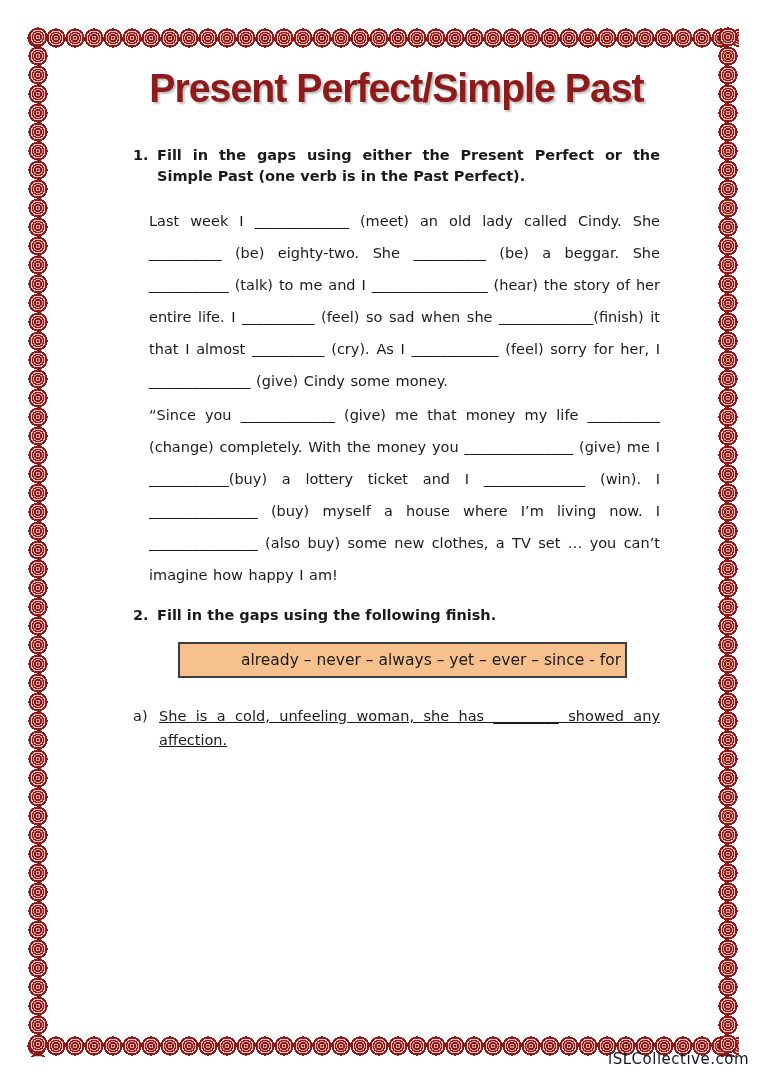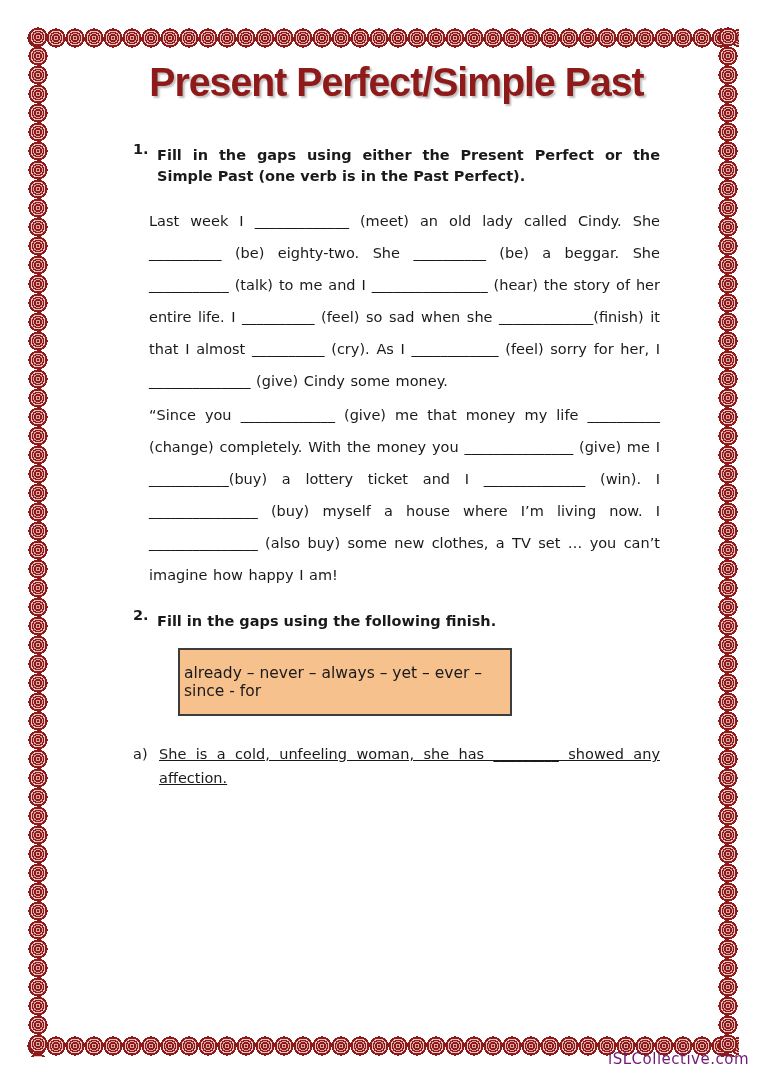--- a/index.html
+++ b/index.html
@@ -42,21 +42,21 @@
     top:27px; bottom:27px; width:20px;
     background-image:var(--bead);
     background-size:20px 19px;
     background-repeat:repeat-y;
   }
   .bead-left { left:28px; }
   .bead-right { right:28px; }
 
   .content {
     position:absolute;
-    left:133px; top:48px;
+    left:133px; top:54px;
     width:527px;
   }
 
   h1.title {
     margin:12px 0 34px 0;
     width:100%;
     text-align:center;
     font-family:"Liberation Sans", sans-serif;
     font-weight:bold;
     font-size:40px;
@@ -69,57 +69,57 @@
   }
 
   .instruction {
     display:flex;
     font-weight:bold;
     font-size:14.5px;
     line-height:21px;
     margin-bottom:18px;
   }
   .instruction .num { width:24px; flex:0 0 24px; }
-  .instruction .itext { flex:1; text-align:justify;margin-top:6px; }
+  .instruction .itext { flex:1; text-align:justify; }
 
   .para {
     margin:0 0 2px 16px;
     font-size:14.5px;
     line-height:32px;
     text-align:justify;
     word-spacing:1px;
   }
 
   .instruction2 { margin-top:14px; margin-bottom:4px; }
 
   .word-bank-wrap { margin:16px 0 26px 45px; }
   .word-bank {
     box-sizing:border-box;
-    width:334px;
+    width:449px;
     border:2px solid #3d3d3d;
     background:#f6c18c;
-    text-align:left;
+    text-align:right;
     font-size:15.5px;
-    padding:14px 4px;
+    padding:7px 4px;
   }
 
   .item {
     display:flex;
     font-size:14.5px;
     line-height:24px;
     margin-top:6px;
   }
   .item .item-label { width:26px; flex:0 0 26px; }
   .item .item-text { flex:1; text-align:justify; word-spacing:1px;text-decoration:underline; }
 
   .watermark {
     position:absolute;
     right:17px; bottom:16px;
     font-size:15px;
-    color:#701a75;
+    color:#0f172a;
     letter-spacing:0.5px;
   }
 </style>
 </head>
 <body>
 
 <div class="page">
 
   <div class="inner-frame"></div>
   <div class="bead bead-top"></div>

